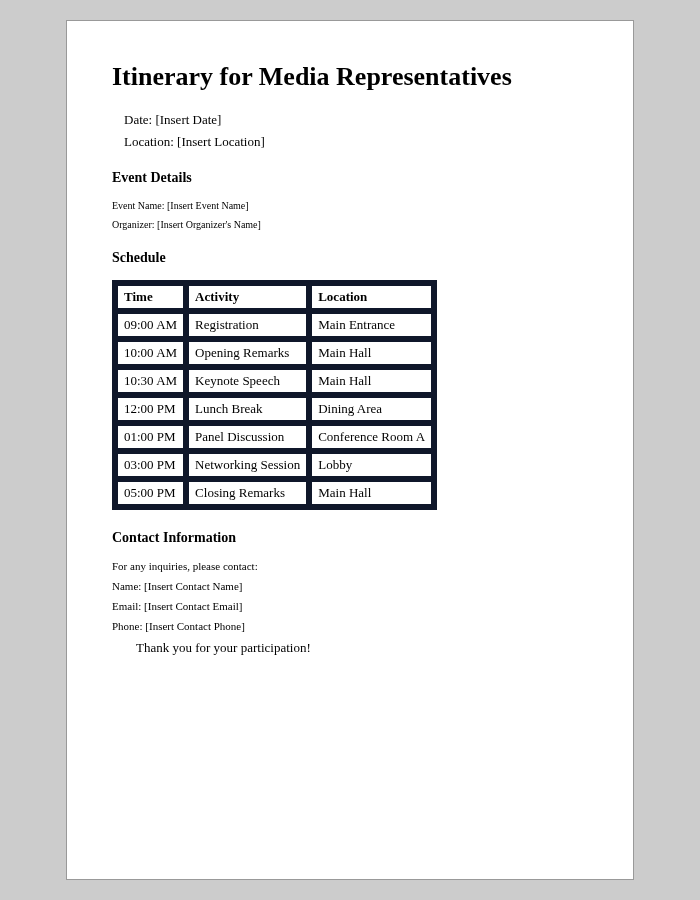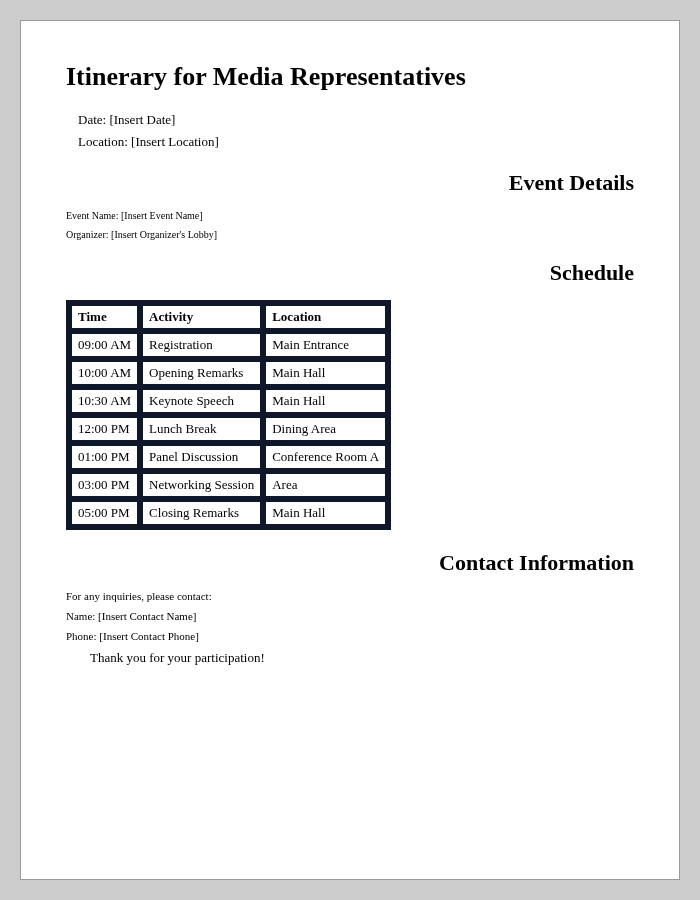--- a/index.html
+++ b/index.html
@@ -13,21 +13,21 @@
       display: flex;
       justify-content: center;
       align-items: flex-start;
       min-height: 900px;
       padding: 20px;
       font-family: 'Times New Roman', Times, serif;
     }
 
     .page {
       background: #fff;
-      width: 660px;
+      width: 568px;
       min-height: 860px;
       border: 1px solid #999;
       padding: 40px 45px;
     }
 
     .main-title {
       font-size: 26px;
       font-weight: bold;
       font-family: 'Times New Roman', Times, serif;
       margin-bottom: 20px;
@@ -35,26 +35,25 @@
     }
 
     .meta-info {
       font-size: 13px;
       font-family: 'Times New Roman', Times, serif;
       margin-bottom: 6px;
       margin-left: 12px;
     }
 
     .section-title {
-      font-size: 22px;
+      font-size: 14px;
       font-weight: bold;
       font-family: 'Times New Roman', Times, serif;
       margin-top: 20px;
       margin-bottom: 14px;
-      text-align: right;
     }
 
     .event-field {
       font-size: 10px;
       font-family: 'Times New Roman', Times, serif;
       margin-bottom: 8px;
     }
 
     .schedule-table {
       border-collapse: collapse;
@@ -95,21 +94,21 @@
 <div class="page">
 
   <h1 class="main-title">Itinerary for Media Representatives</h1>
 
   <p class="meta-info">Date: [Insert Date]</p>
   <p class="meta-info">Location: [Insert Location]</p>
 
   <h2 class="section-title">Event Details</h2>
 
   <p class="event-field">Event Name: [Insert Event Name]</p>
-  <p class="event-field">Organizer: [Insert Organizer's Lobby]</p>
+  <p class="event-field">Organizer: [Insert Organizer's Name]</p>
 
   <h2 class="section-title">Schedule</h2>
 
   <table class="schedule-table">
     <thead>
       <tr>
         <th>Time</th>
         <th>Activity</th>
         <th>Location</th>
       </tr>
@@ -136,30 +135,31 @@
           <td>Dining Area</td>
         </tr>
         <tr>
           <td>01:00 PM</td>
           <td>Panel Discussion</td>
           <td>Conference Room A</td>
         </tr>
         <tr>
           <td>03:00 PM</td>
           <td>Networking Session</td>
-          <td>Area</td>
+          <td>Lobby</td>
         </tr>
         <tr>
           <td>05:00 PM</td>
           <td>Closing Remarks</td>
           <td>Main Hall</td>
         </tr>
       </tbody>
   </table>
 
   <h2 class="section-title">Contact Information</h2>
 
   <p class="contact-field">For any inquiries, please contact:</p>
   <p class="contact-field">Name: [Insert Contact Name]</p>
+  <p class="contact-field">Email: [Insert Contact Email]</p>
   <p class="contact-field">Phone: [Insert Contact Phone]</p>
   <p class="thank-you">Thank you for your participation!</p>
 
 </div>
 
 </body></html>

